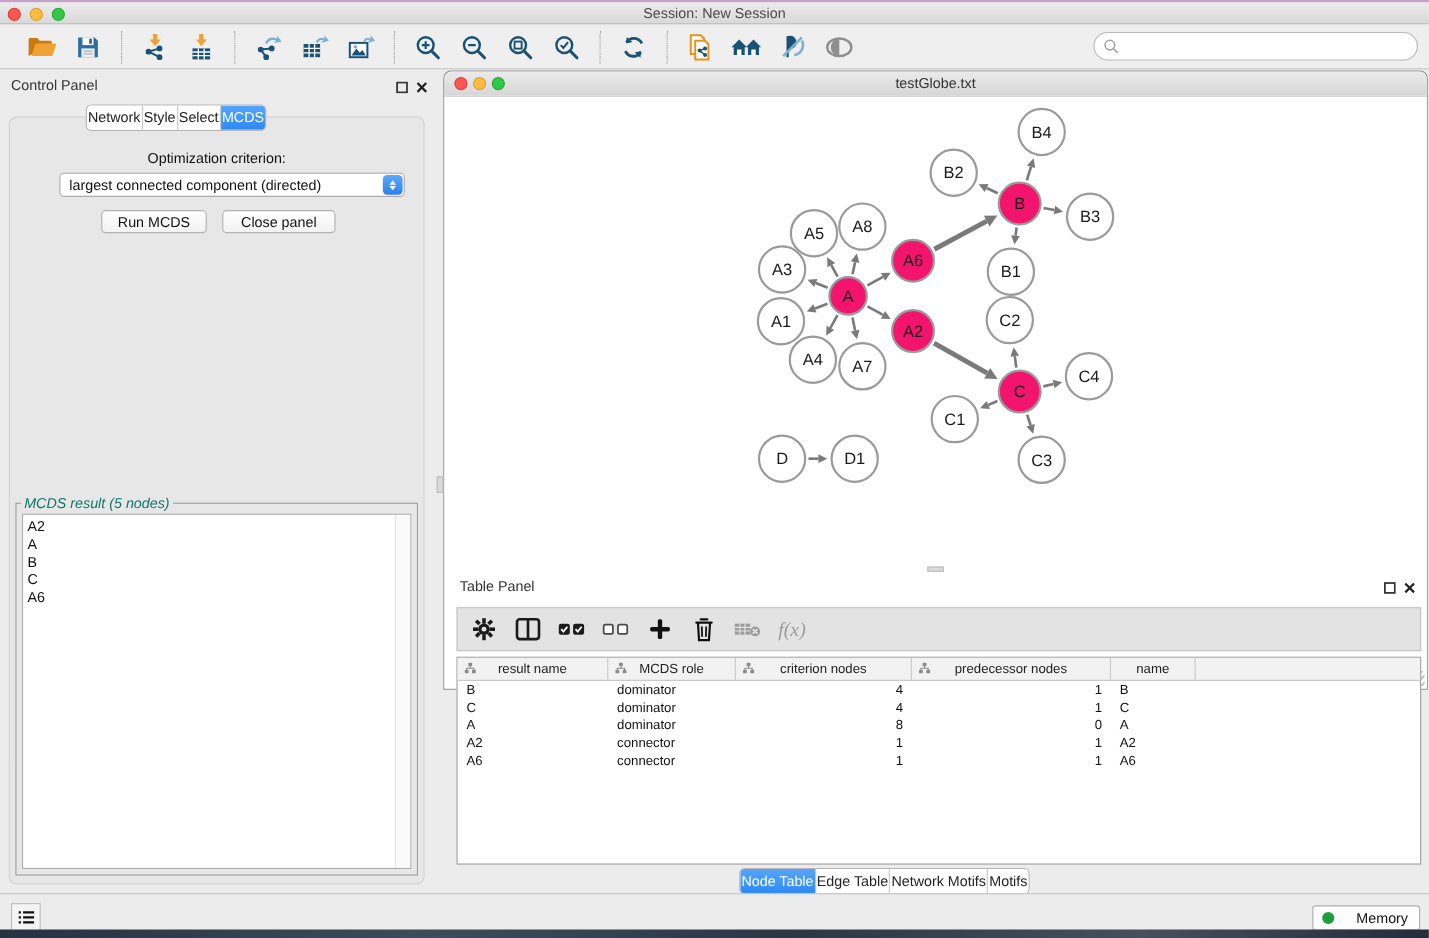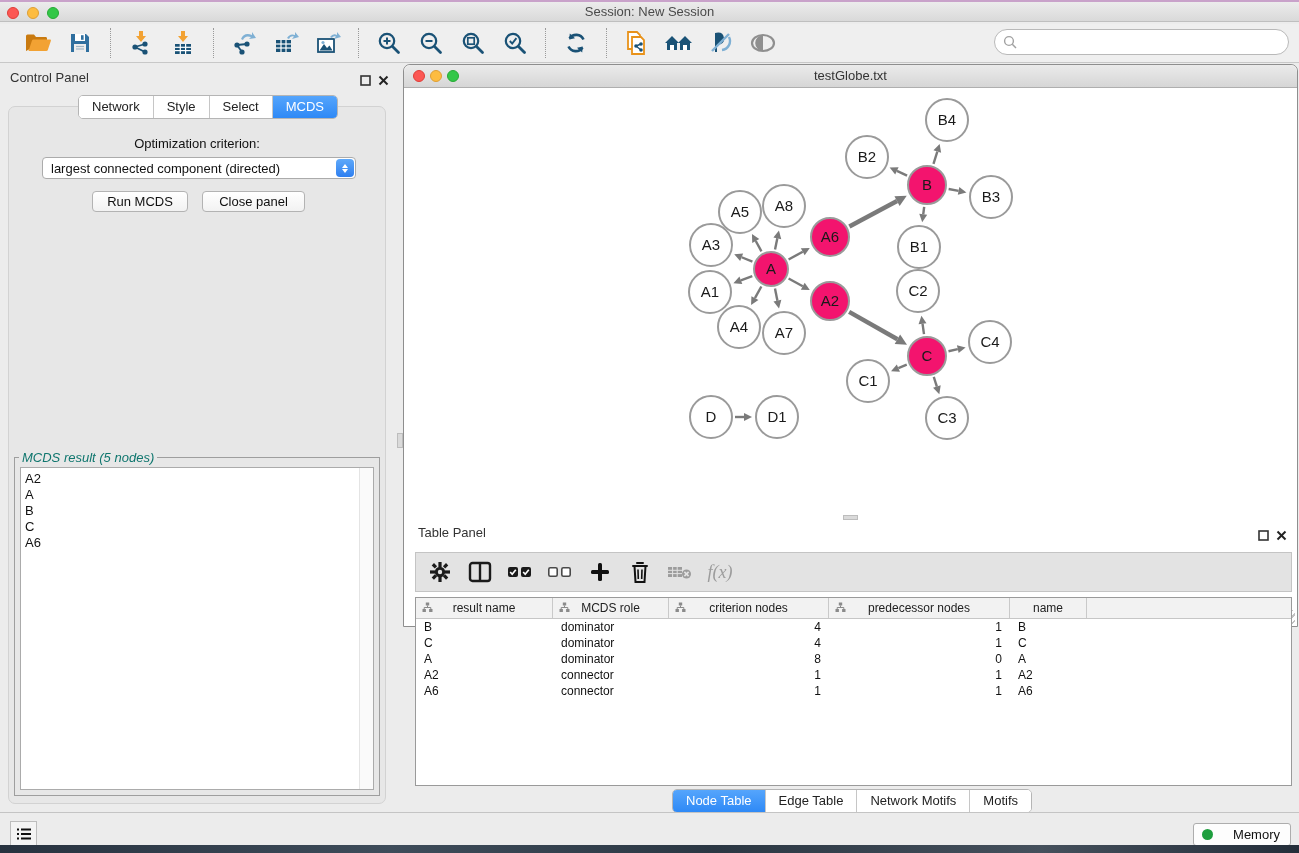--- a/index.html
+++ b/index.html
@@ -27,26 +27,26 @@
   .search svg { opacity:.55; }
   .search input { border:none; outline:none; font-size:13px; width:250px; background:transparent; }
 
   
   .cp-label { position:absolute; left:10px; top:70px; font-size:13px; color:#333; }
   .wctl { position:absolute; display:flex; gap:7px; }
   .cp-wctl { left:360px; top:72px; }
   .cp-body { position:absolute; left:8px; top:106px; width:378px; height:698px;
     background:#E7E7E7; border:1px solid #D2D2D2; border-radius:7px; }
   .seg { display:flex; border:1px solid #B5B5B5; border-radius:5px; overflow:hidden; background:#fff; position:absolute; }
-  .seg .tab { padding:3px 13px 4px; font-size:13px; color:#222; border-left:1px solid #C6C6C6; background:#fff; white-space:nowrap; }
+  .seg .tab { padding:3px 1px 4px; font-size:13px; color:#222; border-left:1px solid #C6C6C6; background:#fff; white-space:nowrap; }
   .seg .tab:first-child { border-left:none; }
   .seg .tab.active { background:linear-gradient(#55A5FC,#2E89F6); color:#fff; }
   .cp-tabs { left:78px; top:95px; z-index:5; }
   .opt-label { position:absolute; left:0; top:136px; width:394px; text-align:center; font-size:13px; color:#111; }
-  .dropdown { position:absolute; left:42px; top:157px; width:314px; height:22px; background:#fff;
+  .dropdown { position:absolute; left:54px; top:157px; width:314px; height:22px; background:#fff;
     border:1px solid #ABABAB; border-radius:4px; display:flex; align-items:center; }
   .dropdown .val { flex:1; font-size:13px; padding-left:8px; color:#111; white-space:nowrap; }
   .stepper { width:18px; height:18px; margin-right:1px; border-radius:4px; background:linear-gradient(#5FA9FA,#2E7FF0);
     display:flex; flex-direction:column; align-items:center; justify-content:center; gap:1px; }
   .stepper i { width:0; height:0; border-left:3.5px solid transparent; border-right:3.5px solid transparent; display:block; }
   .stepper .up { border-bottom:4px solid #fff; }
   .stepper .dn { border-top:4px solid #fff; }
   .btn { position:absolute; height:21px; background:linear-gradient(#FFFFFF,#F2F2F2); border:1px solid #B3B3B3;
     border-radius:4px; font-size:13px; color:#111; display:flex; align-items:center; justify-content:center; }
   .btn-run { left:92px; top:191px; width:96px; }

